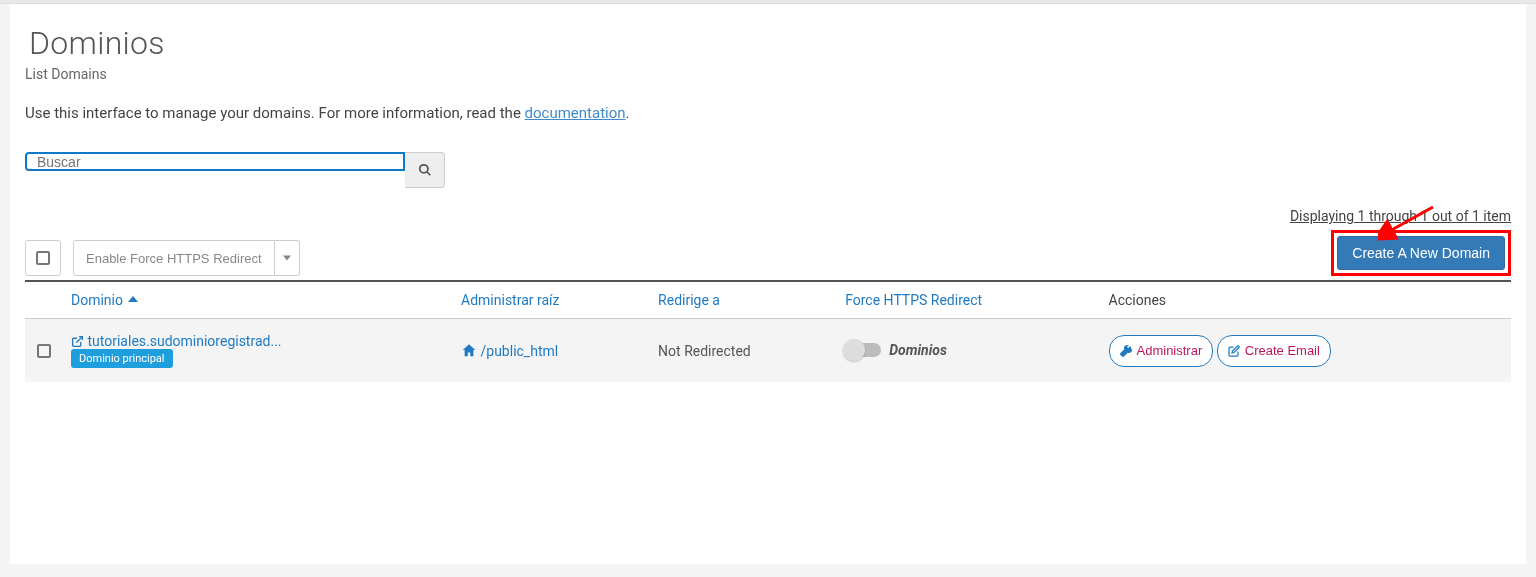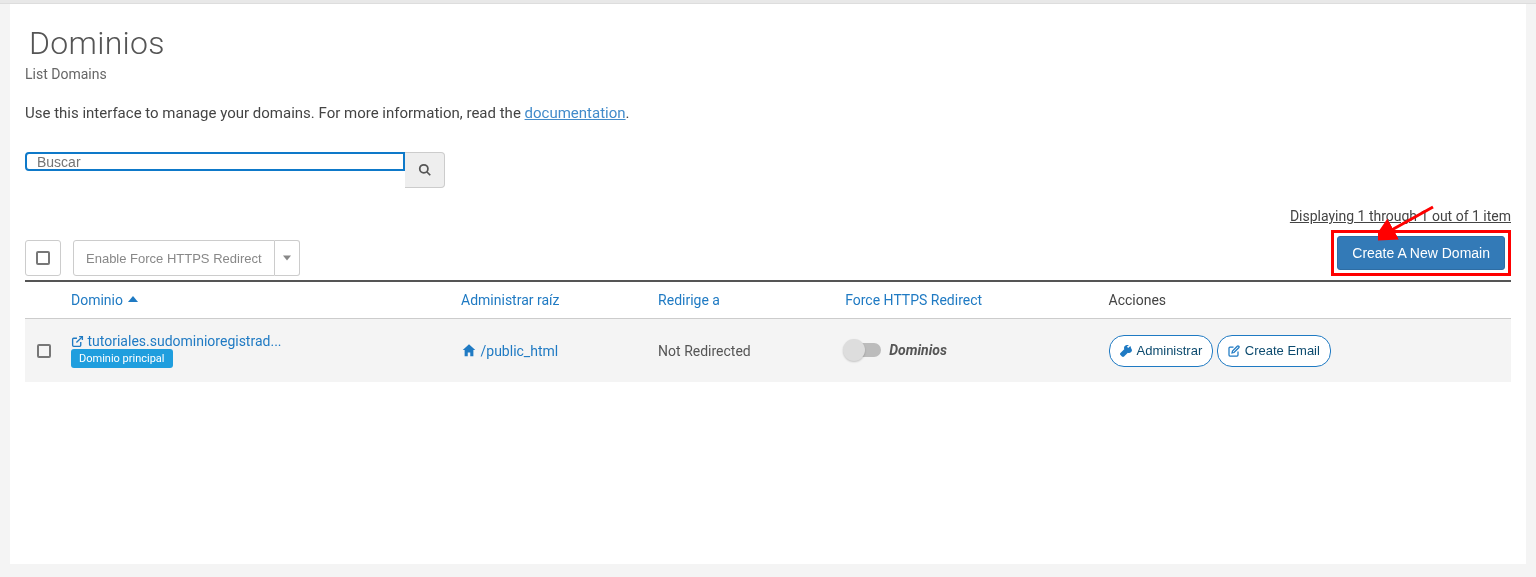--- a/index.html
+++ b/index.html
@@ -211,21 +211,21 @@
     box-shadow: 0 1px 2px rgba(0,0,0,0.2);
   }
   .toggle-label {
     font-weight: 700;
     font-style: italic;
     color: #555;
   }
 
   .btn-outline {
     border: 1px solid #1f7ac3;
-    color: #0c4a6e;
+    color: #be185d;
     background: #fff;
     height: 32px;
     padding: 0 10px;
     font-size: 13px;
     border-radius: 15px;
     cursor: pointer;
     display: inline-flex;
     align-items: center;
     gap: 5px;
   }

